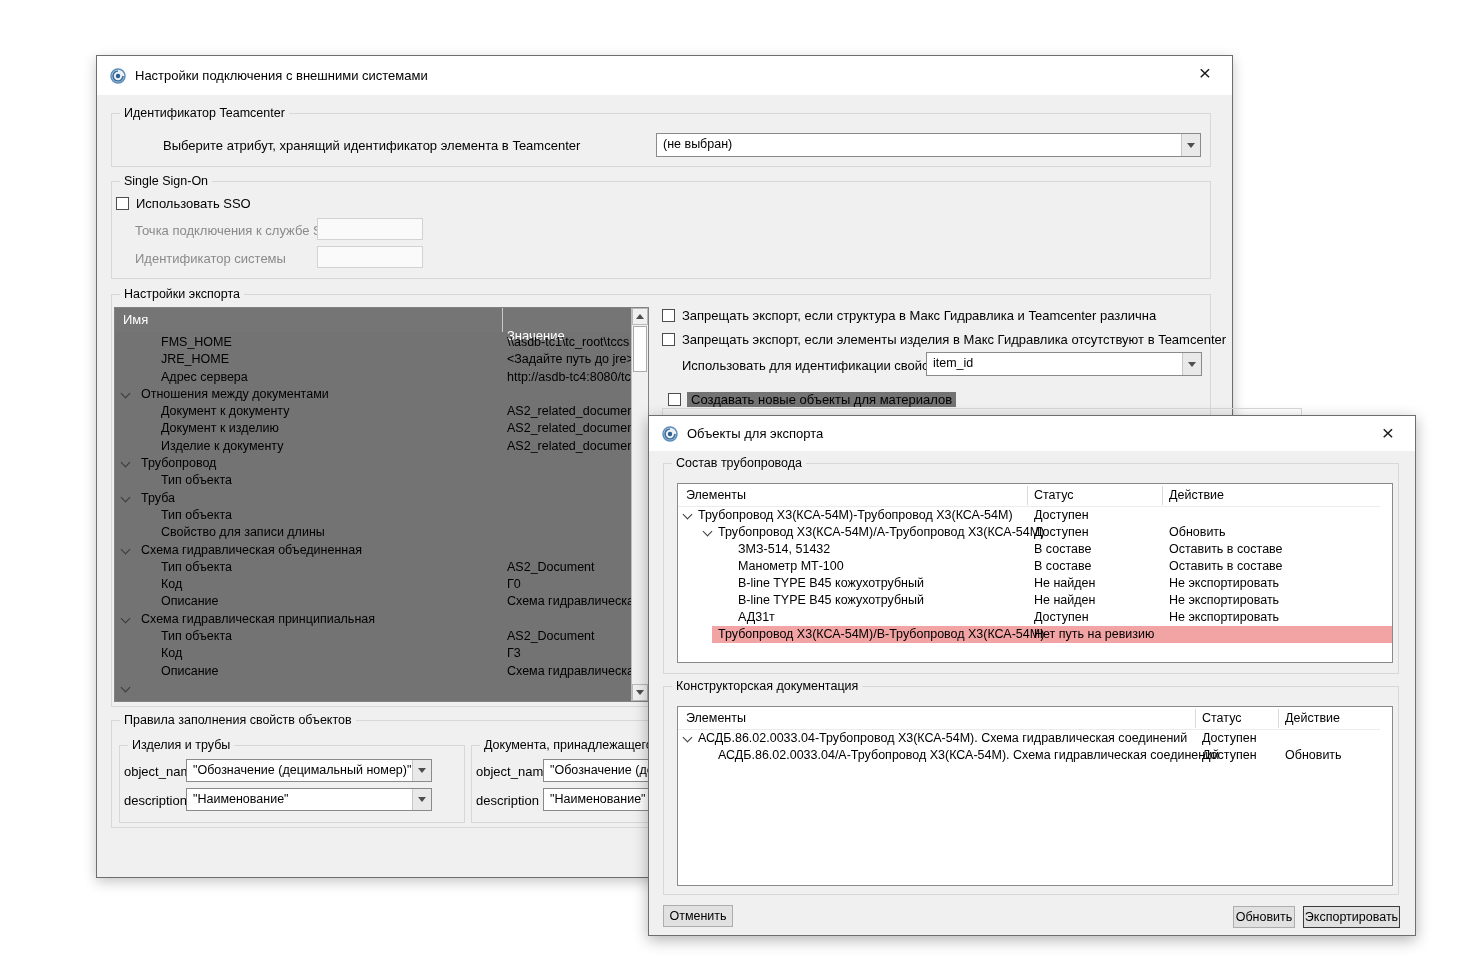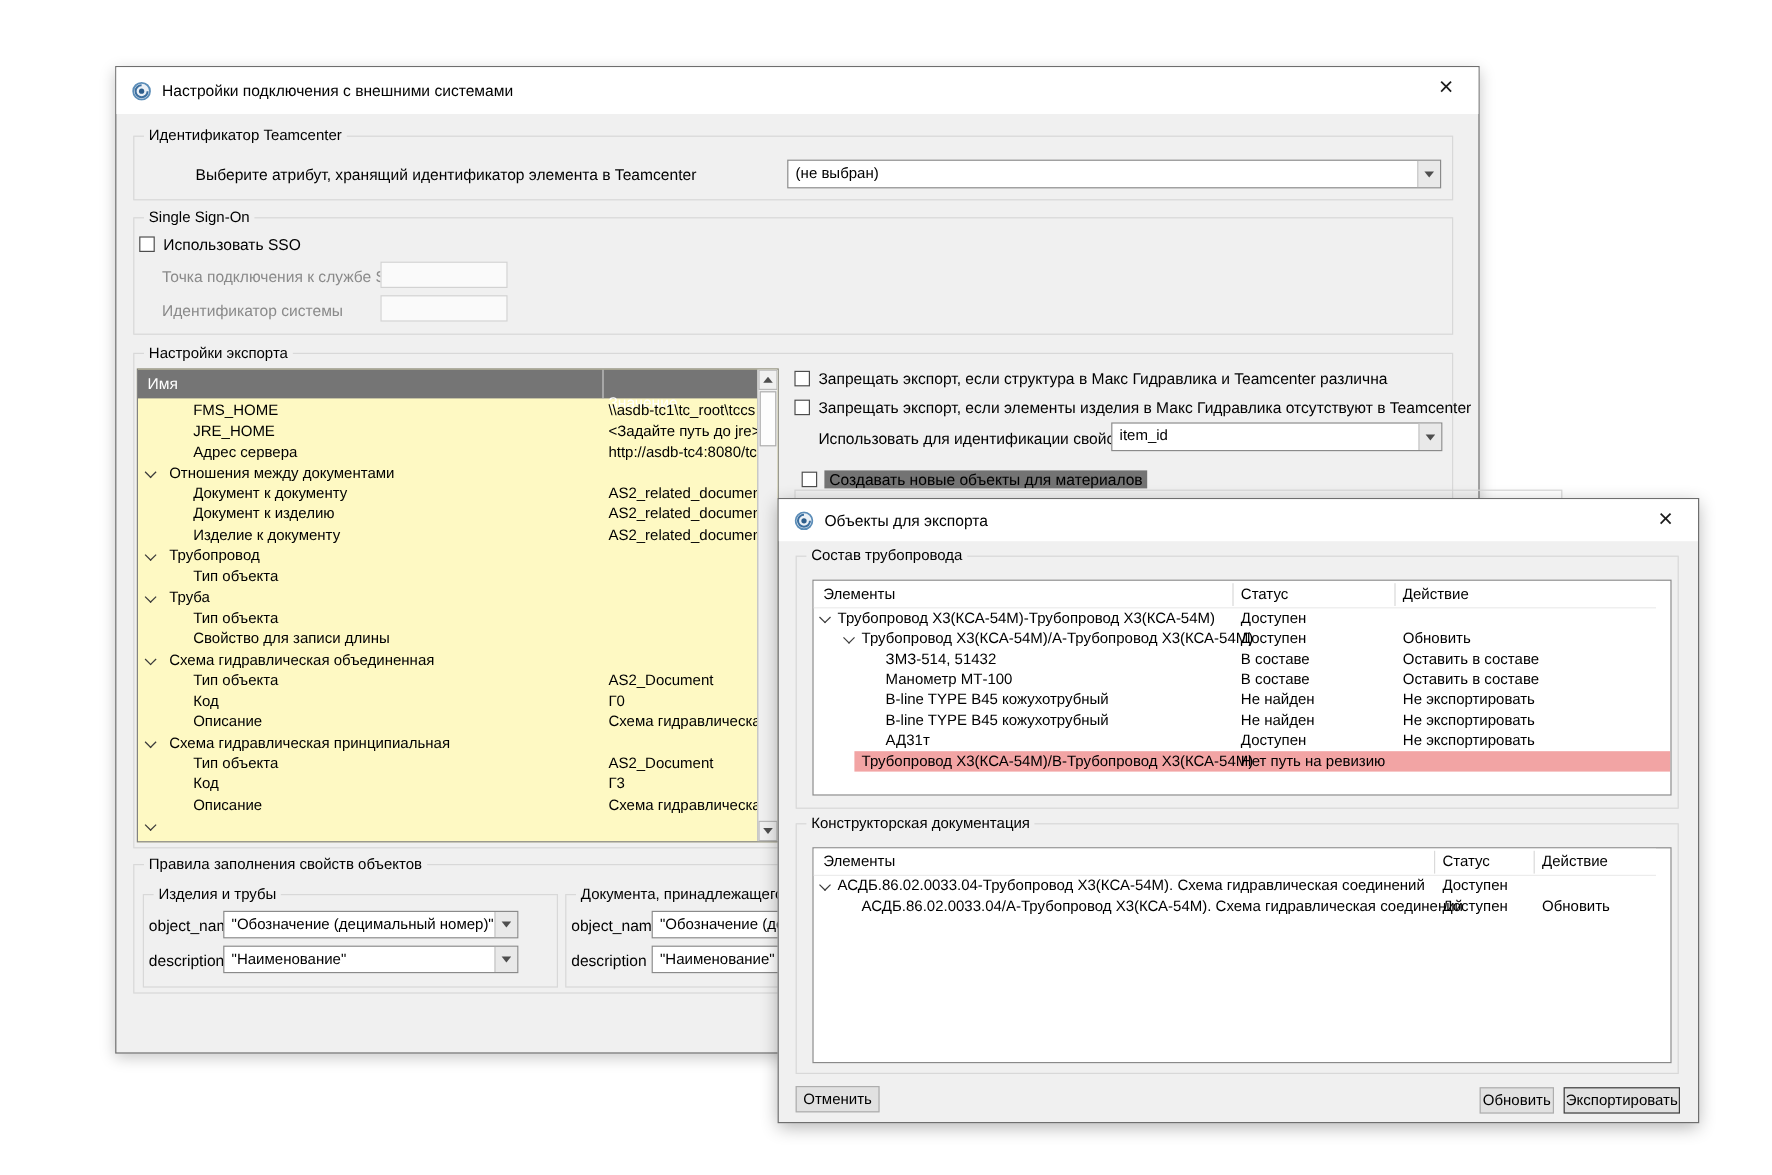--- a/index.html
+++ b/index.html
@@ -30,21 +30,21 @@
 
   .combo { position:absolute; background:#ffffff; border:1px solid #8a8a8a; display:flex; align-items:stretch; overflow:hidden; }
   .combo-text { flex:1; padding:3px 0 0 6px; white-space:nowrap; overflow:hidden; font-size:12.5px; }
   .combo-arrow { width:19px; background:#e9e9e9; border-left:1px solid #c6c6c6; display:flex; align-items:center; justify-content:center; }
   .tri-down { width:0; height:0; border-left:4px solid transparent; border-right:4px solid transparent; border-top:5px solid #4e4e4e; }
   .tri-up-s { width:0; height:0; border-left:4px solid transparent; border-right:4px solid transparent; border-bottom:5px solid #4e4e4e; }
 
   .input-disabled { position:absolute; background:#fafafa; border:1px solid #d2d2d2; }
 
   
-  .table1 { position:absolute; left:17px; top:251px; width:535px; height:395px; background:#fef9c3; border:1px solid #828282; overflow:hidden; }
+  .table1 { position:absolute; left:17px; top:251px; width:535px; height:395px; background:#737373; border:1px solid #828282; overflow:hidden; }
   .t1-header { position:absolute; left:0; top:0; right:17px; height:24px; background:#757575; color:#ffffff; }
   .t1-h-name { position:absolute; left:8px; top:4px; }
   .t1-h-val { position:absolute; left:392px; top:4px;margin-top:16px; }
   .t1-h-sep { position:absolute; left:387px; top:0; bottom:0; width:1px; background:#c9c9c9; }
   .t1-rows { position:absolute; left:0; top:26px; right:17px; bottom:0; overflow:hidden; }
   .t1-row { position:relative; height:17.3px; }
   .t1-row .cell { position:absolute; top:1px; white-space:nowrap; font-size:12.5px; }
   .chev { position:absolute; top:4px; width:7px; height:7px; border-right:1.5px solid #3a3a3a; border-bottom:1.5px solid #3a3a3a; transform:rotate(45deg); }
 
   .sbar { position:absolute; top:0; right:0; bottom:0; width:17px; background:#f0f0f0; border-left:1px solid #bdbdbd; }

